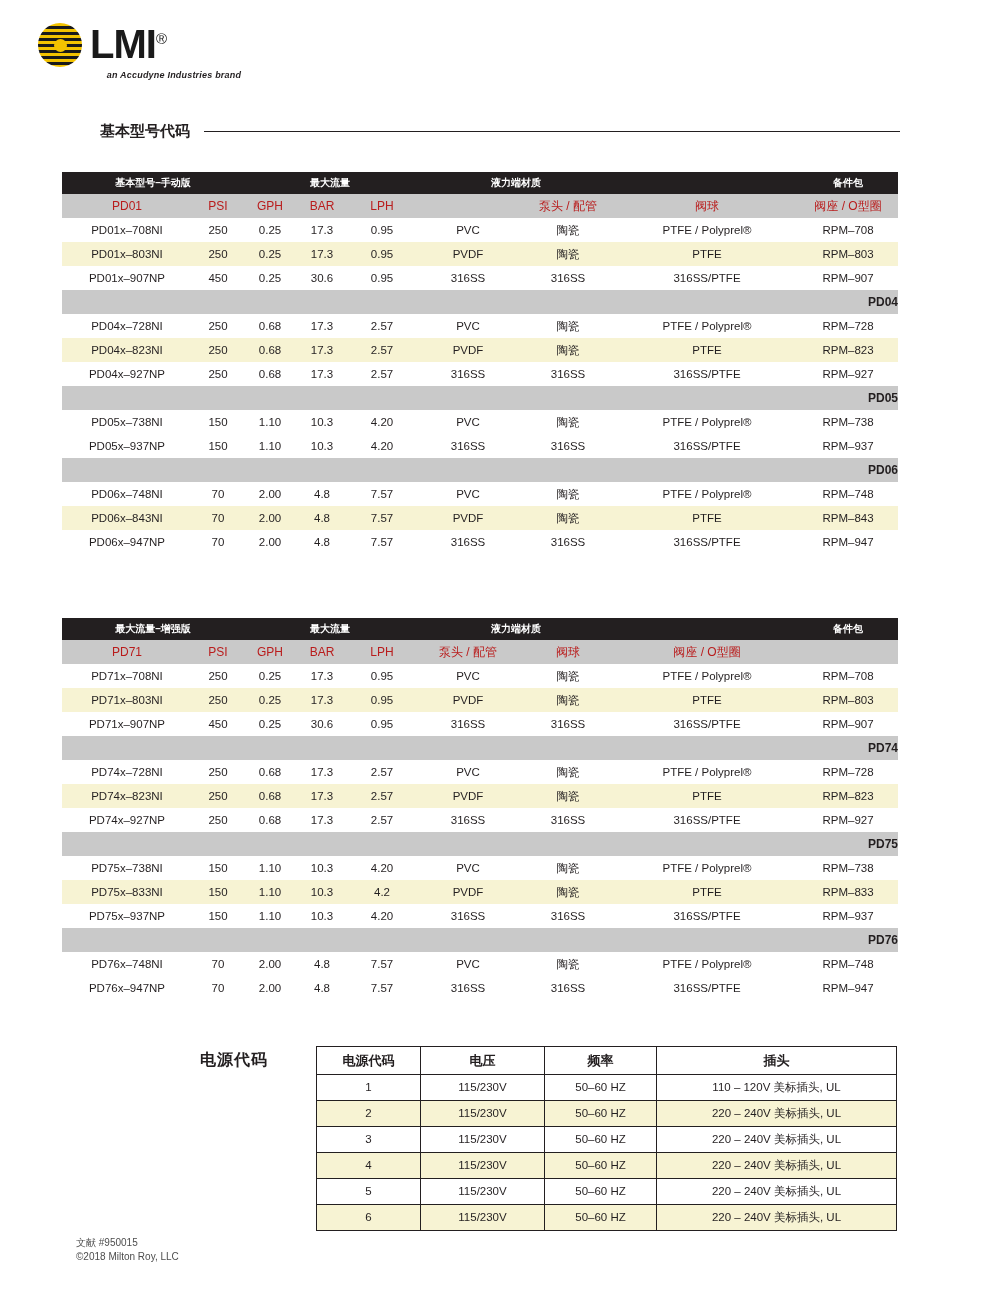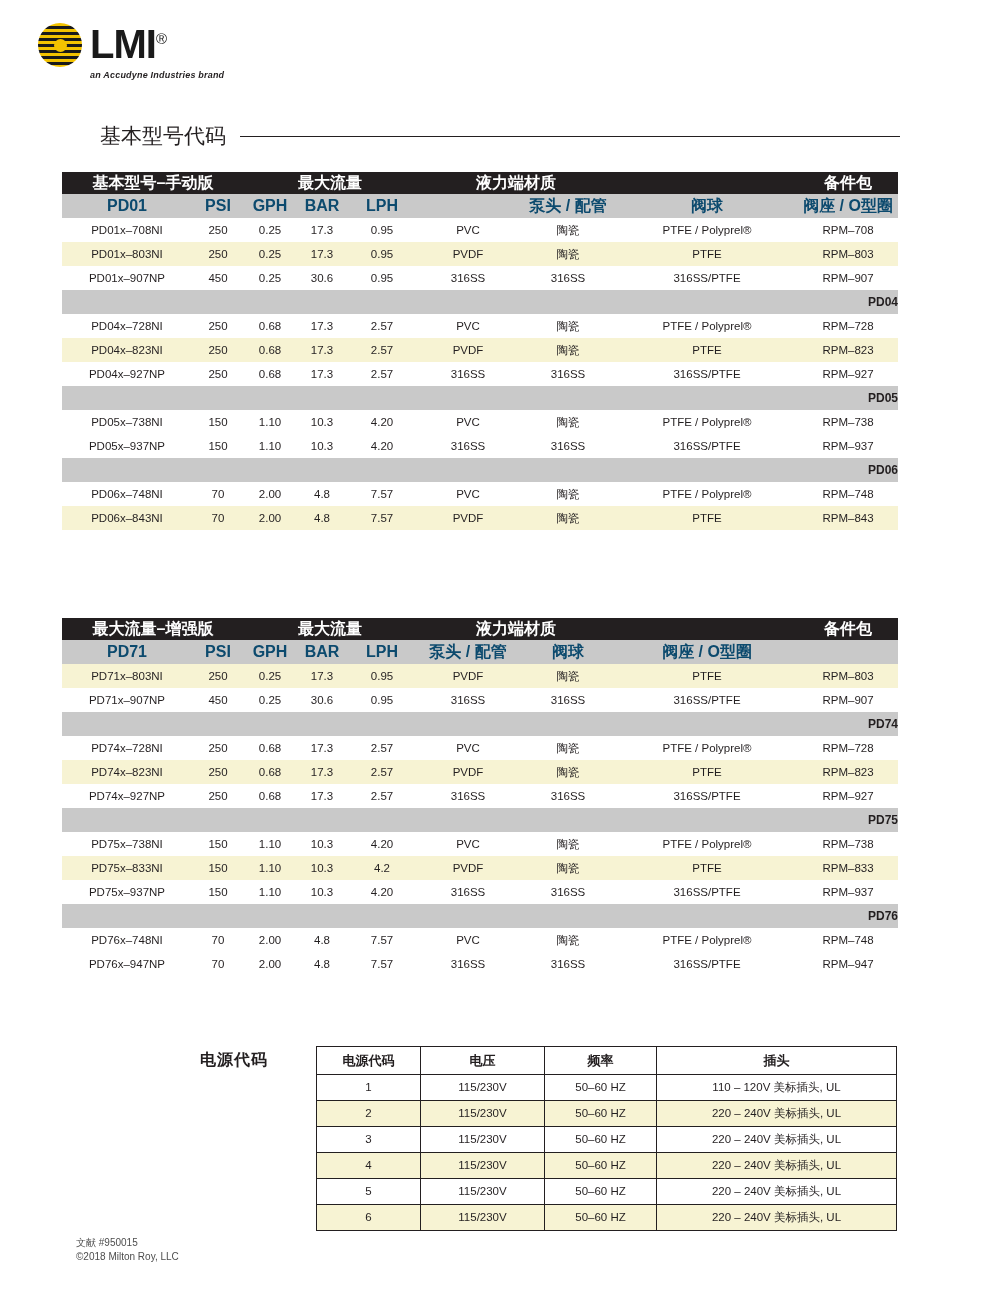--- a/index.html
+++ b/index.html
@@ -61,34 +61,35 @@
     font-weight: normal;
   }
   .logo-sub {
     margin-top: 3px;
     margin-left: 52px;
     font-size: 9px;
     font-style: italic;
     font-weight: bold;
     color: #231f20;
     letter-spacing: .2px;
+    text-align: center;
   }
 
   
   .section-head {
     position: absolute;
     left: 100px;
     top: 122px;
     width: 800px;
     display: flex;
     align-items: center;
   }
   .section-head .title {
-    font-size: 21px;
-    font-weight: normal;
+    font-size: 15px;
+    font-weight: bold;
     white-space: nowrap;
   }
   .section-head .rule {
     flex: 1;
     height: 1px;
     background: #231f20;
     margin-left: 14px;
   }
 
   
@@ -104,29 +105,29 @@
     text-align: center;
     vertical-align: middle;
     height: 24px;
     line-height: 24px;
     white-space: nowrap;
   }
   tr.hdr td {
     background: #231f20;
     color: #ffffff;
     font-weight: bold;
-    font-size: 16px;
+    font-size: 10px;
     height: 22px;
     line-height: 22px;
   }
   tr.subhdr td {
     background: #c9c9c9;
-    color: #0c4a6e;
-    font-weight: bold;
-    font-size: 16px;
+    color: #b91c1c;
+    font-weight: normal;
+    font-size: 12px;
   }
   tr.group td {
     background: #c9c9c9;
     color: #231f20;
     font-weight: bold;
     font-size: 12px;
     text-align: right;
   }
   tr.alt td {
     background: #f7f3d3;
@@ -348,20 +349,31 @@
       <td class="left">PD06x–843NI</td>
       <td>70</td>
       <td>2.00</td>
       <td>4.8</td>
       <td>7.57</td>
       <td>PVDF</td>
       <td>陶瓷</td>
       <td>PTFE</td>
       <td>RPM–843</td>
     </tr>
+    <tr class="plain">
+      <td class="left">PD06x–947NP</td>
+      <td>70</td>
+      <td>2.00</td>
+      <td>4.8</td>
+      <td>7.57</td>
+      <td>316SS</td>
+      <td>316SS</td>
+      <td>316SS/PTFE</td>
+      <td>RPM–947</td>
+    </tr>
   </tbody>
 </table>
 
 <table class="spec" id="table2">
   <colgroup>
     <col style="width:130px">
       <col style="width:52px">
       <col style="width:52px">
       <col style="width:52px">
     <col style="width:68px">
@@ -383,20 +395,31 @@
       <td>PSI</td>
       <td>GPH</td>
       <td>BAR</td>
       <td>LPH</td>
       <td>泵头 / 配管</td>
       <td>阀球</td>
       <td>阀座 / O型圈</td>
       <td></td>
     </tr>
 
+    <tr class="plain">
+      <td class="left">PD71x–708NI</td>
+      <td>250</td>
+      <td>0.25</td>
+      <td>17.3</td>
+      <td>0.95</td>
+      <td>PVC</td>
+      <td>陶瓷</td>
+      <td>PTFE / Polyprel®</td>
+      <td>RPM–708</td>
+    </tr>
     <tr class="alt">
       <td class="left">PD71x–803NI</td>
       <td>250</td>
       <td>0.25</td>
       <td>17.3</td>
       <td>0.95</td>
       <td>PVDF</td>
       <td>陶瓷</td>
       <td>PTFE</td>
       <td>RPM–803</td>

